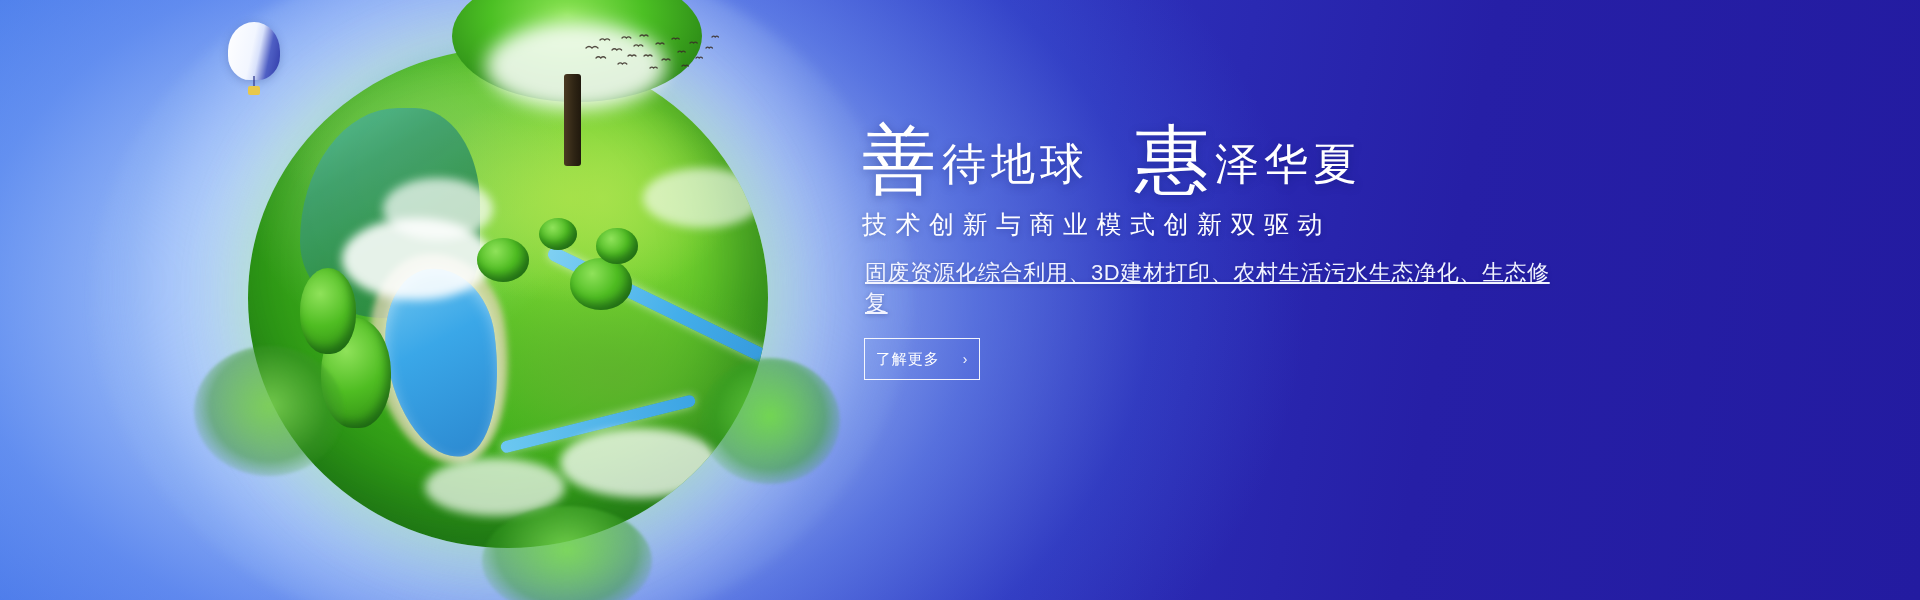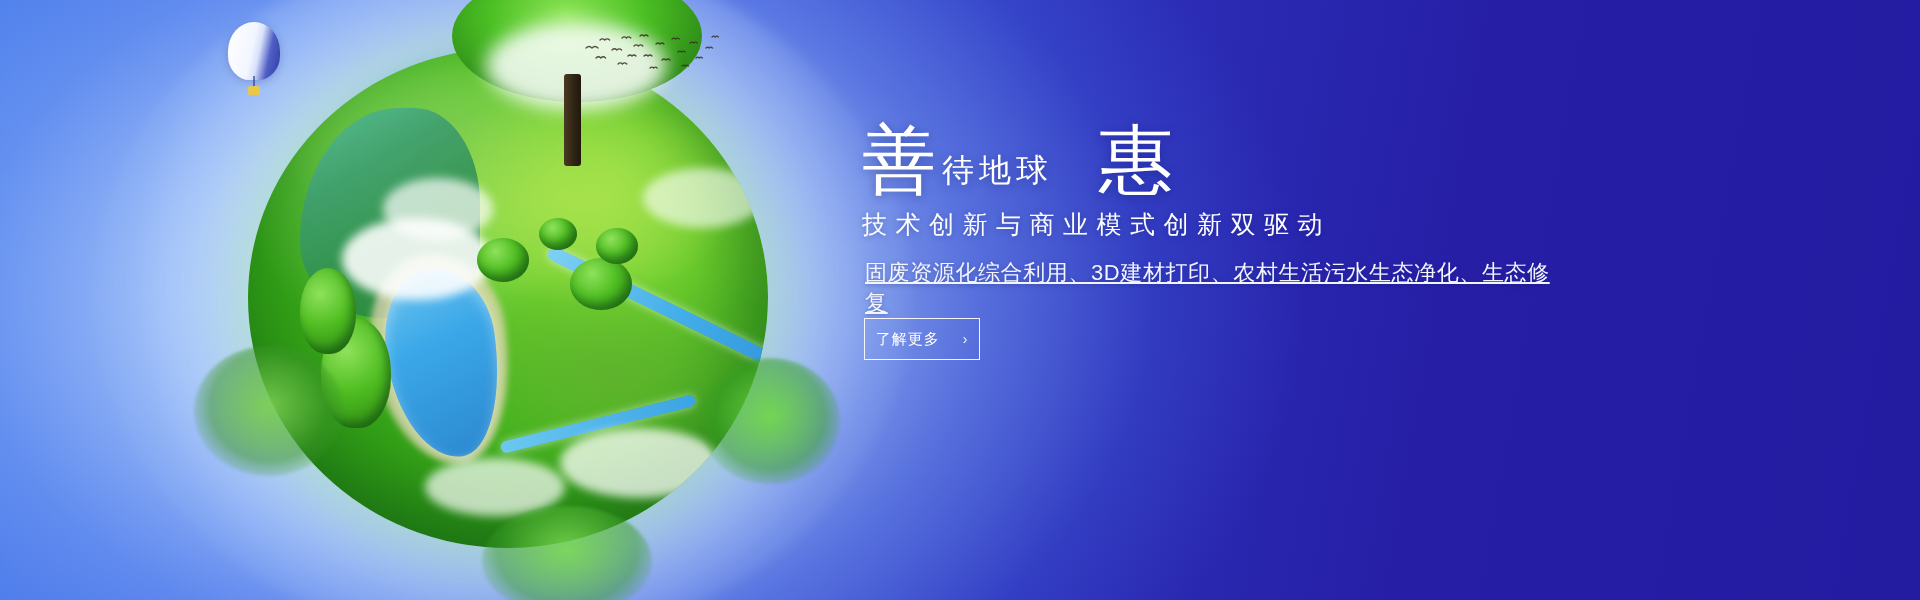--- a/index.html
+++ b/index.html
@@ -148,35 +148,35 @@
     display:flex;align-items:flex-end;gap:0;white-space:nowrap;
     text-shadow:0 2px 10px rgba(10,20,90,.35);
     margin-bottom:6px;
   }
   .hl-big{
     font-family:"Liberation Serif","DejaVu Serif",serif;
     font-size:74px;line-height:.92;font-weight:400;letter-spacing:0;
   }
   .hl-small{
     font-family:Liberation Sans, sans-serif;
-    font-size:32px;line-height:1;font-weight:400;letter-spacing:5px;
+    font-size:44px;line-height:1;font-weight:400;letter-spacing:5px;
     padding-bottom:8px;padding-left:6px;
   }
   .hl-gap{width:46px;display:inline-block;}
   .subtitle{
     font-size:25px;letter-spacing:8.5px;font-weight:400;
     margin-top:14px;margin-left:0;color:#fdfdff;
     text-shadow:0 1px 6px rgba(10,20,90,.3);
   }
   .desc{
     font-size:22px;letter-spacing:.6px;margin-top:17px;margin-left:3px;
     color:#f2f4ff;text-shadow:0 1px 5px rgba(10,20,90,.3);text-decoration:underline;
   }
   .cta{
-    margin-left:2px;
+    margin-top:20px;margin-left:2px;
     display:inline-flex;align-items:center;justify-content:center;gap:23px;
     width:114px;height:40px;
     border:1px solid rgba(255,255,255,.92);
     background:transparent;color:#fff;
     font-size:15px;letter-spacing:1px;cursor:pointer;
     font-family:"Liberation Sans","DejaVu Sans",sans-serif;
   }
   .cta .chev{font-size:14px;line-height:1;opacity:.95;}
 </style>
 </head>
@@ -249,20 +249,21 @@
     </svg>
   </div>
 
   <div class="content">
 
     <div class="headline">
       <span class="hl-big">善</span>
       <span class="hl-small">待地球</span>
       <span class="hl-gap"></span>
       <span class="hl-big">惠</span>
+      <span class="hl-small">泽华夏</span>
     </div>
 
     <div class="subtitle">技术创新与商业模式创新双驱动</div>
 
     <div class="desc">固废资源化综合利用、3D建材打印、农村生活污水生态净化、生态修复</div>
 
     <div class="cta">
       <span>了解更多</span>
       <span class="chev">›</span>
     </div>

